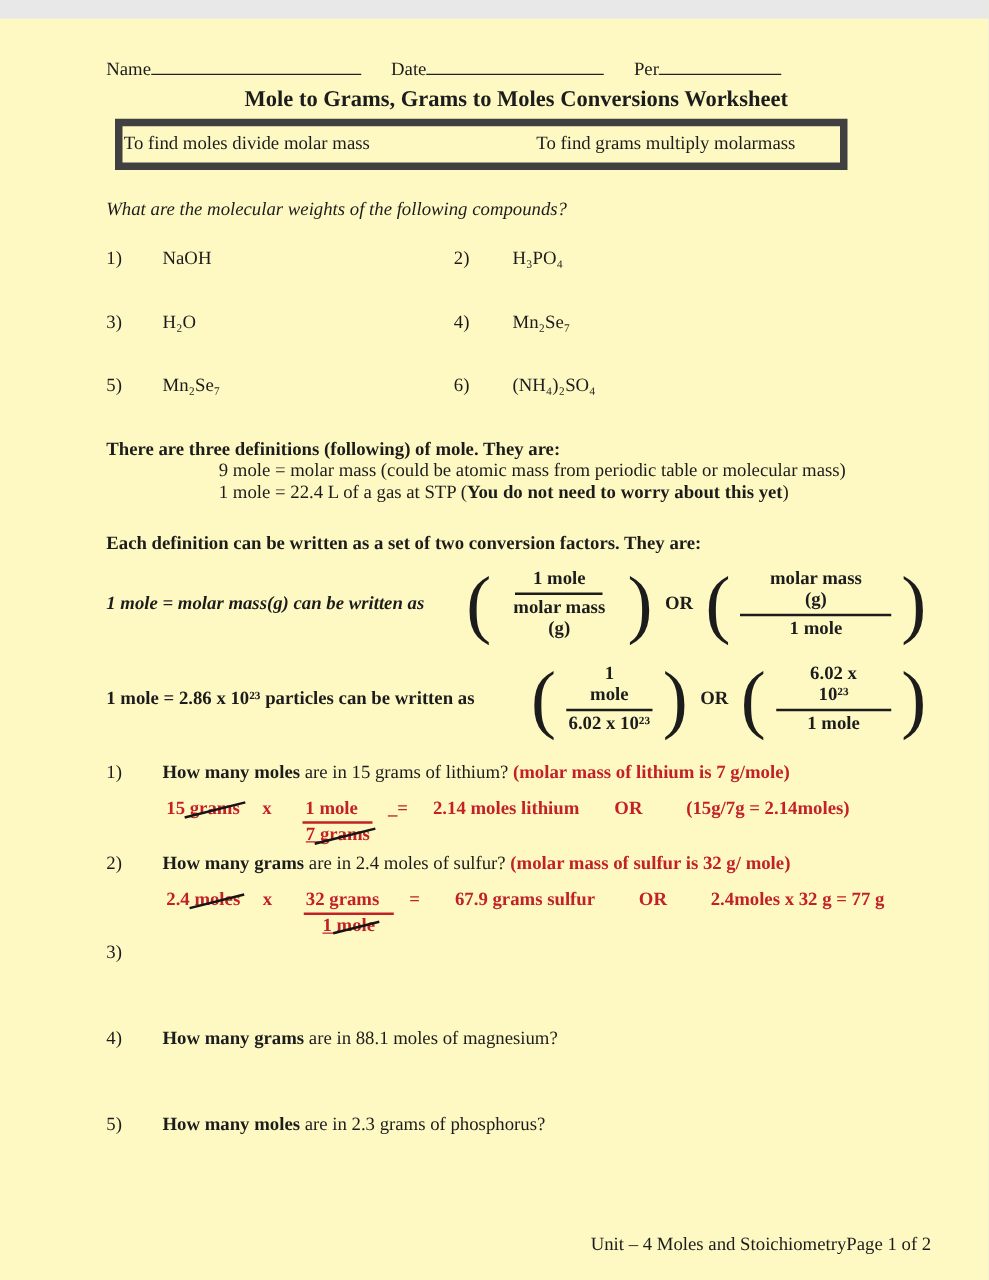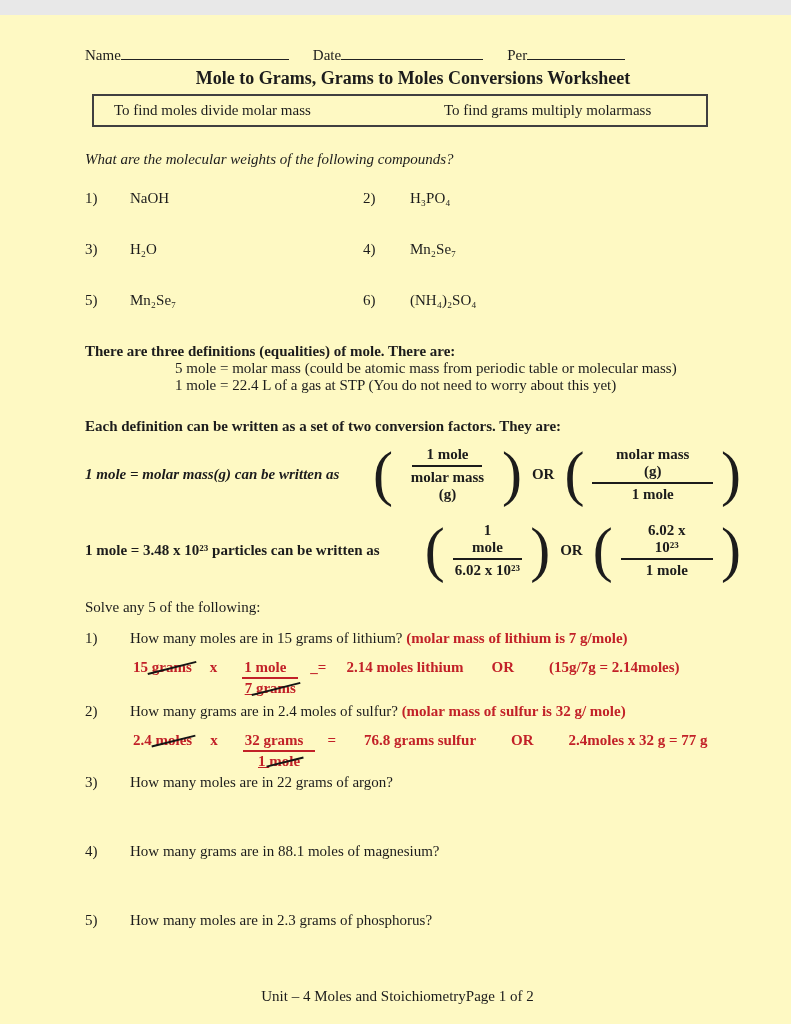--- a/index.html
+++ b/index.html
@@ -19,22 +19,22 @@
   .hdr{display:flex;align-items:baseline;}
   .hdr .lbl{white-space:nowrap;}
   .blank{display:inline-block;border-bottom:1.5px solid #222;height:14px;}
   .blank.name{width:168px;margin-right:24px;}
   .blank.date{width:142px;margin-right:24px;}
   .blank.per{width:98px;}
 
   .title{text-align:center;font-weight:bold;font-size:18px;margin-top:4px;}
 
   .hintbox{
-    border:2px solid #404040;margin-top:5px;margin-left:7px;width:572px;
-    padding:6px 20px;display:flex;
+    border:6px solid #404040;margin-top:5px;margin-left:7px;width:572px;
+    padding:6px 1px;display:flex;
   }
   .hintbox .cellL{width:330px;}
 
   .italicq{font-style:italic;margin-top:24px;}
 
   .mwgrid{margin-top:22px;}
   .mwrow{display:flex;margin-bottom:34px;}
   .mwrow .num{width:45px;}
   .mwrow .f1{width:233px;}
   .mwrow .num2{width:47px;}
@@ -47,41 +47,41 @@
   .factorrow .flabel{font-weight:bold;}
   .rowA .flabel{width:293px;font-style:italic;}
   .rowB .flabel{width:343px;}
   .brk{font-size:60px;font-weight:400;line-height:0.9;transform:scaleY(1.02);font-family:"Liberation Serif",serif;}
   .frac{display:inline-block;text-align:center;font-weight:bold;padding:0 8px;}
   .frac .fnum{display:inline-block;border-bottom:2px solid #1c1c1c;padding:0 14px 2px 14px;}
   .frac .fden{padding-top:2px;}
   .orword{font-weight:bold;padding:0 10px;}
 
   .solvehead{margin-top:12px;}
-  .b{font-weight:normal;}
+  .b{font-weight:bold;}
   .prob{display:flex;margin-top:14px;}
   .prob .num{width:45px;}
   .red{color:#c22128;font-weight:bold;}
 
   .work{display:flex;align-items:flex-start;color:#c22128;font-weight:bold;margin-top:12px;margin-left:48px;line-height:17px;}
   .work .rfrac{display:inline-block;text-align:center;}
   .work .rfrac .fnum{display:inline-block;border-bottom:2px solid #c22128;padding:0 12px 1px 2px;}
   .work .rfrac .fden{padding-top:1px;text-decoration:underline;}
   .struck{position:relative;display:inline-block;}
   .struck::after{
     content:"";position:absolute;left:-12%;right:-12%;top:45%;
     border-top:2.5px solid #151515;transform:rotate(-14deg);
   }
   .sp18{margin-right:18px;} .sp25{margin-right:25px;} .sp12{margin-right:12px;}
   .sp20{margin-right:20px;} .sp28{margin-right:28px;text-align:center;} .sp35{margin-right:35px;}
 
   .gap52{margin-top:52px;}
   .footer{
-    position:absolute;left:78px;right:74px;bottom:34px;
-    display:flex;justify-content:center;
+    position:absolute;left:78px;right:46px;bottom:34px;
+    display:flex;justify-content:flex-end;
   }
 </style>
 </head>
 <body>
 
 <div class="page">
   <div class="content">
 
     <div class="hdr">
       <span class="lbl">Name</span>
@@ -115,22 +115,22 @@
         <span>Mn₂Se₇</span>
       </div>
       <div class="mwrow">
         <span class="num">5)</span>
         <span class="f1">Mn₂Se₇</span>
         <span class="num2">6)</span>
         <span>(NH₄)₂SO₄</span>
       </div>
     </div>
 
-    <div class="defhead">There are three definitions (equalities) of mole. There are:</div>
-    <div class="defline">5 mole = molar mass (could be atomic mass from periodic table or molecular mass)</div>
+    <div class="defhead">There are three definitions (following) of mole. They are:</div>
+    <div class="defline">9 mole = molar mass (could be atomic mass from periodic table or molecular mass)</div>
     <div class="defline"><span>1 mole = 22.4 L of a gas at STP (</span><span class="b">You do not need to worry about this yet</span><span>)</span></div>
 
     <div class="factorhead">Each definition can be written as a set of two conversion factors. They are:</div>
 
     <div class="factorrow rowA">
       <span class="flabel">1 mole = molar mass(g) can be written as</span>
       <span class="brk">(</span>
       <span class="frac">
         <span class="fnum">1 mole</span>
         <span class="fden" style="display:block;">molar mass (g)</span>
@@ -139,37 +139,36 @@
       <span class="orword">OR</span>
       <span class="brk">(</span>
       <span class="frac">
         <span class="fnum">molar mass (g)</span>
         <span class="fden" style="display:block;">1 mole</span>
       </span>
       <span class="brk">)</span>
     </div>
 
     <div class="factorrow rowB">
-      <span class="flabel">1 mole = 3.48 x 10²³ particles can be written as</span>
+      <span class="flabel">1 mole = 2.86 x 10²³ particles can be written as</span>
       <span class="brk">(</span>
       <span class="frac">
         <span class="fnum">1 mole</span>
         <span class="fden" style="display:block;">6.02 x 10²³</span>
       </span>
       <span class="brk">)</span>
       <span class="orword">OR</span>
       <span class="brk">(</span>
       <span class="frac">
         <span class="fnum">6.02 x 10²³</span>
         <span class="fden" style="display:block;">1 mole</span>
       </span>
       <span class="brk">)</span>
     </div>
 
-    <div class="solvehead"><span class="b">Solve any 5</span><span> of the following:</span></div>
 
     <div class="prob">
       <span class="num">1)</span>
       <span><span class="b">How many moles</span><span> are in 15 grams of lithium? </span><span class="red">(molar mass of lithium is 7 g/mole)</span></span>
     </div>
 
     <div class="work">
       <span class="sp18"><span>15 </span><span class="struck">grams</span></span>
       <span class="sp25">x</span>
       <span class="rfrac sp12">
@@ -188,28 +187,27 @@
     </div>
 
     <div class="work">
       <span class="sp18"><span>2.4 </span><span class="struck">moles</span></span>
       <span class="sp25">x</span>
       <span class="rfrac sp12">
         <span class="fnum" style="display:block;text-align:right;">32 grams</span>
         <span class="fden" style="display:block;"><span>1 </span><span class="struck">mole</span></span>
       </span>
       <span class="sp28">=</span>
-      <span class="sp35">76.8 grams sulfur</span>
+      <span class="sp35">67.9 grams sulfur</span>
       <span class="sp35">OR</span>
       <span>2.4moles x 32 g = 77 g</span>
     </div>
 
     <div class="prob" style="margin-top:4px;">
       <span class="num">3)</span>
-      <span><span class="b">How many moles</span><span> are in 22 grams of argon?</span></span>
     </div>
 
     <div class="prob gap52">
       <span class="num">4)</span>
       <span><span class="b">How many grams</span><span> are in 88.1 moles of magnesium?</span></span>
     </div>
 
     <div class="prob gap52">
       <span class="num">5)</span>
       <span><span class="b">How many moles</span><span> are in 2.3 grams of phosphorus?</span></span>

